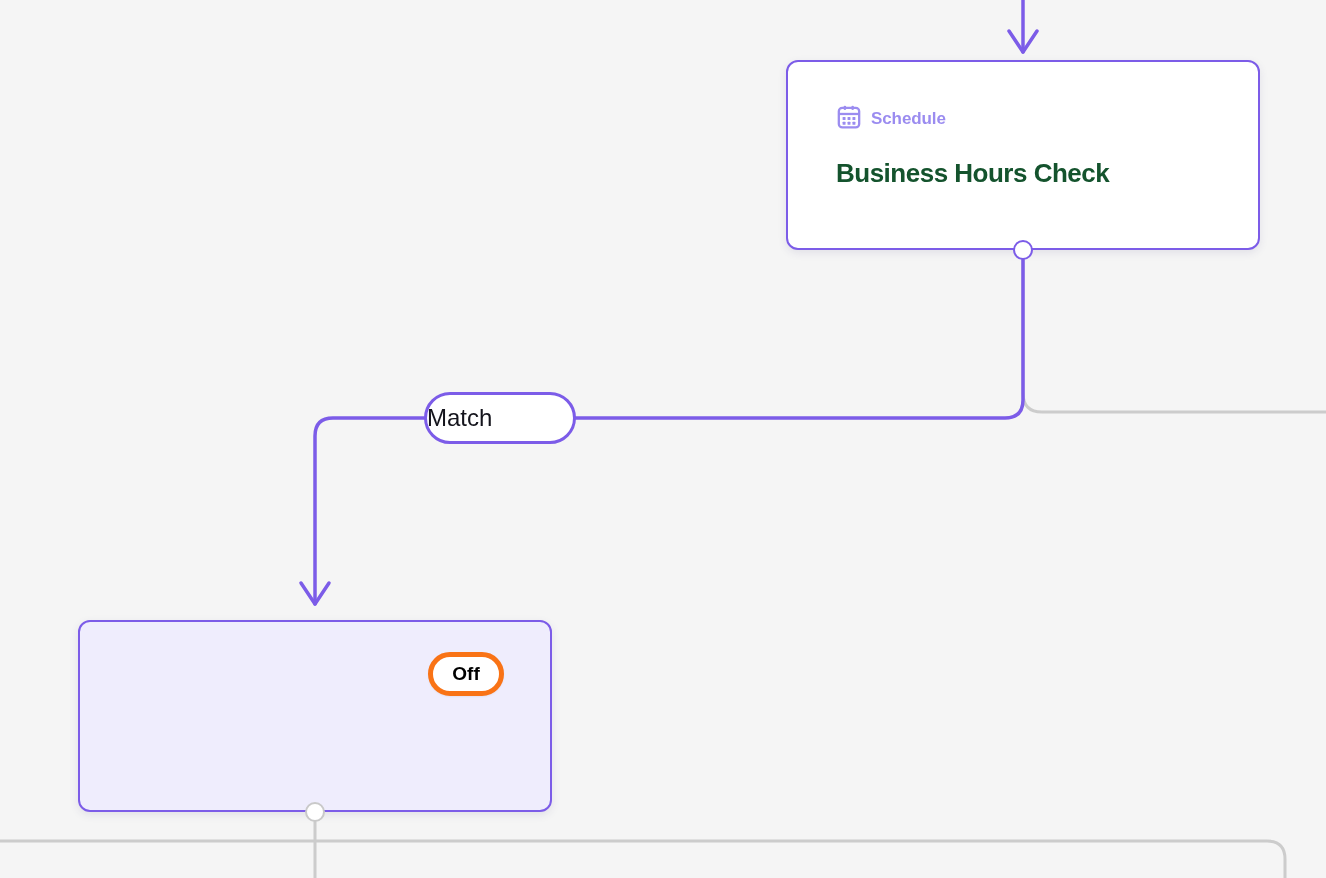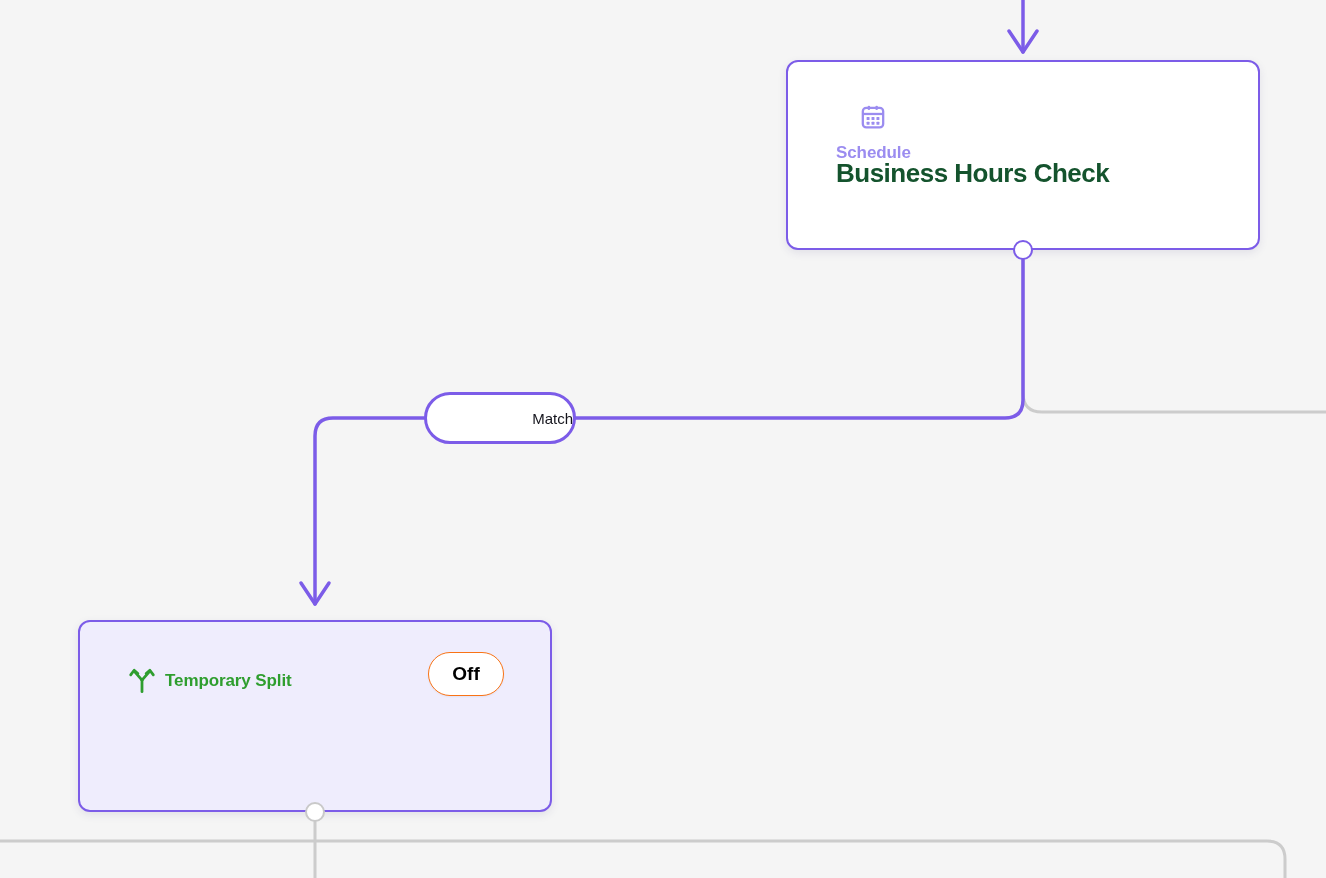--- a/index.html
+++ b/index.html
@@ -65,42 +65,42 @@
   .node-icon {
     display: block;
     flex: 0 0 auto;
   }
 
   
   .badge-off {
     position: absolute;
     box-sizing: border-box;
     background: #ffffff;
-    border: 1px solid #f97316;
+    border: 5px solid #f97316;
     border-radius: 999px;
     display: flex;
     align-items: center;
     justify-content: center;
     font-size: 19px;
     font-weight: bold;
     color: #000000;
     box-shadow: 0 1px 2px rgba(0,0,0,0.05);
   }
 
   
   .edge-pill {
     position: absolute;
     box-sizing: border-box;
     background: #ffffff;
     border: 3px solid #7c5ce8;
     border-radius: 999px;
     display: flex;
     align-items: center;
-    justify-content: flex-end;
-    font-size: 15px;
+    justify-content: flex-start;
+    font-size: 24px;
     color: #14141c;
   }
 
   
   .handle {
     position: absolute;
     box-sizing: border-box;
     width: 20px;
     height: 20px;
     border-radius: 50%;
@@ -129,21 +129,21 @@
     <path d="M 424 418 L 333 418 Q 315 418 315 436 L 315 604" fill="none" stroke="#7c5ce8" stroke-width="3.5" stroke-linecap="round" stroke-linejoin="round"></path>
     <path d="M 301 583 L 315 604 L 329 583" fill="none" stroke="#7c5ce8" stroke-width="3.5" stroke-linecap="round" stroke-linejoin="round"></path>
   </svg>
 
   <div class="edge-pill" style="left:424px; top:392px; width:152px; height:52px;">
     <span>Match</span>
   </div>
 
   <div class="node node-white" style="left:786px; top:60px; width:474px; height:190px;">
 
-    <div class="node-head" style="left:48px; top:42px;flex-direction:column;">
+    <div class="node-head" style="left:48px; top:42px;">
       <span class="node-icon">
         <svg width="26" height="26" viewBox="0 0 24 24" aria-hidden="true">
 
           <rect x="7" y="1.5" width="2.4" height="4" rx="1.2" fill="#9b8cf0"></rect>
           <rect x="14.2" y="1.5" width="2.4" height="4" rx="1.2" fill="#9b8cf0"></rect>
 
           <rect x="2.6" y="3.6" width="18.8" height="18" rx="3.2" fill="none" stroke="#9b8cf0" stroke-width="2.1"></rect>
 
           <line x1="2.6" y1="9.2" x2="21.4" y2="9.2" stroke="#9b8cf0" stroke-width="2.1"></line>
 
@@ -158,39 +158,20 @@
       <span class="node-kind kind-schedule">Schedule</span>
     </div>
 
     <div class="node-title" style="left:48px; top:96px;">Business Hours Check</div>
   </div>
 
   <div class="handle handle-purple" style="left:1013px; top:240px;"></div>
 
   <div class="node node-lavender" style="left:78px; top:620px; width:474px; height:192px;">
 
-    <div class="node-head" style="left:48px; top:42px;">
-      <span class="node-icon">
-        <svg width="28" height="30" viewBox="0 0 24 26" aria-hidden="true">
-          <g fill="none" stroke="#2f9e2f" stroke-width="2.4" stroke-linecap="round" stroke-linejoin="round">
-
-            <path d="M12 24 L12 14"></path>
-
-            <path d="M12 14 L5.2 6.2"></path>
-
-            <path d="M12 14 L18.8 6.2"></path>
-
-            <path d="M2.2 9.4 L5.2 5.4 L8.4 8.2"></path>
-
-            <path d="M15.6 8.2 L18.8 5.4 L21.8 9.4"></path>
-          </g>
-        </svg>
-      </span>
-      <span class="node-kind kind-split">Temporary Split</span>
-    </div>
 
     <div class="badge-off" style="right:46px; top:30px; width:76px; height:44px;">
       <span>Off</span>
     </div>
 
   </div>
 
   <div class="handle handle-gray" style="left:305px; top:802px;"></div>
 
 </div>

